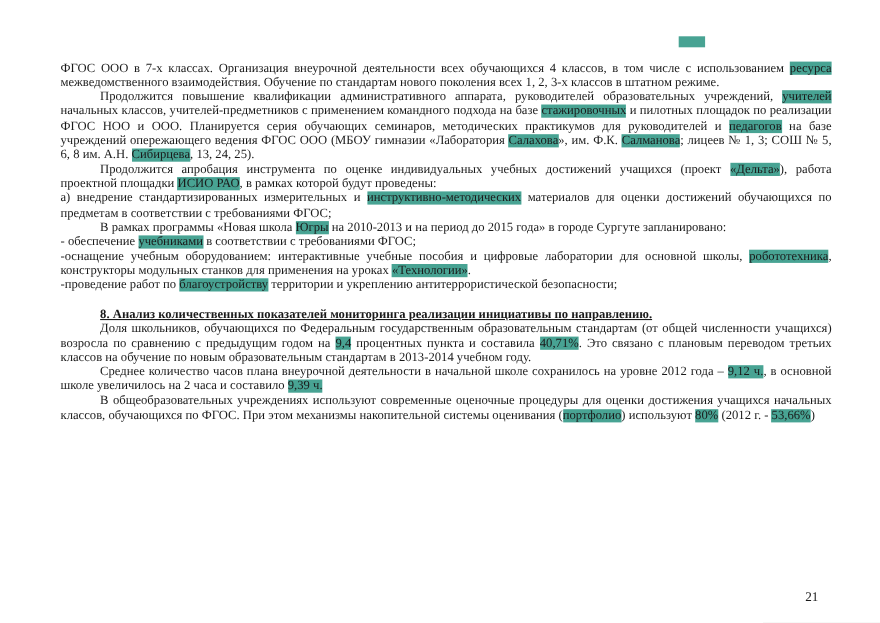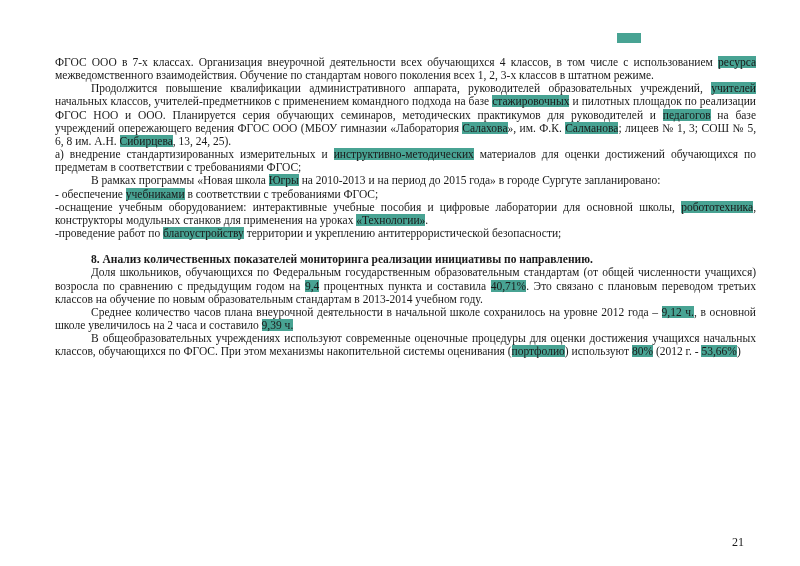--- a/index.html
+++ b/index.html
@@ -25,21 +25,21 @@
     width: 701px;
     font-size: 11.5px;
     line-height: 13.15px;
     text-align: justify;
   }
   .content p {
     margin: 0;
     padding: 0;
   }
   .para.indent { text-indent: 36px; }
-  .para.heading { font-weight: bold; }
+  .para.heading { font-weight: bold; text-decoration: underline; }
   .para.spacer { height: 13px; }
   .hl {
     background: var(--hl, #48a393);
   }
   .corner-mark {
     position: absolute;
     left: 617px;
     top: 33px;
     width: 24px;
     height: 10px;
@@ -55,20 +55,21 @@
   }
 </style>
 </head>
 <body>
 
 <div class="page">
   <div class="corner-mark"></div>
   <div class="content">
       <p class="para body"><span>ФГОС ООО в 7-х классах. Организация внеурочной деятельности всех обучающихся 4 классов, в том числе с использованием </span><span class="hl">ресурса</span><span> межведомственного взаимодействия. Обучение по стандартам нового поколения всех 1, 2, 3-х классов в штатном режиме.</span></p>
       <p class="para body indent"><span>Продолжится повышение квалификации административного аппарата, руководителей образовательных учреждений, </span><span class="hl">учителей</span><span> начальных классов, учителей-предметников с применением командного подхода на базе </span><span class="hl">стажировочных</span><span> и пилотных площадок по реализации ФГОС НОО и ООО. Планируется серия обучающих семинаров, методических практикумов для руководителей и </span><span class="hl">педагогов</span><span> на базе учреждений опережающего ведения ФГОС ООО (МБОУ гимназии «Лаборатория </span><span class="hl">Салахова</span><span>», им. Ф.К. </span><span class="hl">Салманова</span><span>; лицеев № 1, 3; СОШ № 5, 6, 8 им. А.Н. </span><span class="hl">Сибирцева</span><span>, 13, 24, 25).</span></p>
+      <p class="para body indent"><span>Продолжится апробация инструмента по оценке индивидуальных учебных достижений учащихся (проект </span><span class="hl">«Дельта»</span><span>), работа проектной площадки </span><span class="hl">ИСИО РАО</span><span>, в рамках которой будут проведены:</span></p>
       <p class="para body"><span>а) внедрение стандартизированных измерительных и </span><span class="hl">инструктивно-методических</span><span> материалов для оценки достижений обучающихся по предметам в соответствии с требованиями ФГОС;</span></p>
       <p class="para body indent"><span>В рамках программы «Новая школа </span><span class="hl">Югры</span><span> на 2010-2013 и на период до 2015 года» в городе Сургуте запланировано:</span></p>
       <p class="para body"><span>- обеспечение </span><span class="hl">учебниками</span><span> в соответствии с  требованиями ФГОС;</span></p>
       <p class="para body"><span>-оснащение учебным оборудованием:  интерактивные учебные пособия и цифровые лаборатории для основной школы, </span><span class="hl">робототехника</span><span>, конструкторы модульных станков для применения на уроках </span><span class="hl">«Технологии»</span><span>.</span></p>
       <p class="para body"><span>-проведение работ по </span><span class="hl">благоустройству</span><span> территории и  укреплению антитеррористической безопасности;</span></p>
       <p class="para spacer"></p>
       <p class="para heading indent"><span>8. Анализ количественных показателей мониторинга реализации инициативы по направлению.</span></p>
       <p class="para body indent"><span>Доля школьников, обучающихся по Федеральным государственным образовательным стандартам (от общей численности учащихся) возросла по сравнению с предыдущим годом на </span><span class="hl">9,4</span><span> процентных пункта и составила </span><span class="hl">40,71%</span><span>. Это связано с плановым переводом третьих классов на обучение по новым образовательным стандартам в 2013-2014 учебном году.</span></p>
       <p class="para body indent"><span>Среднее количество часов плана внеурочной деятельности в начальной школе сохранилось на уровне 2012 года – </span><span class="hl">9,12 ч.</span><span>, в основной школе увеличилось на 2 часа и составило </span><span class="hl">9,39 ч.</span></p>
       <p class="para body indent"><span>В общеобразовательных учреждениях используют современные оценочные процедуры для оценки достижения учащихся начальных классов, обучающихся по ФГОС. При этом механизмы накопительной системы оценивания (</span><span class="hl">портфолио</span><span>) используют </span><span class="hl">80%</span><span> (2012 г. - </span><span class="hl">53,66%</span><span>)</span></p>

